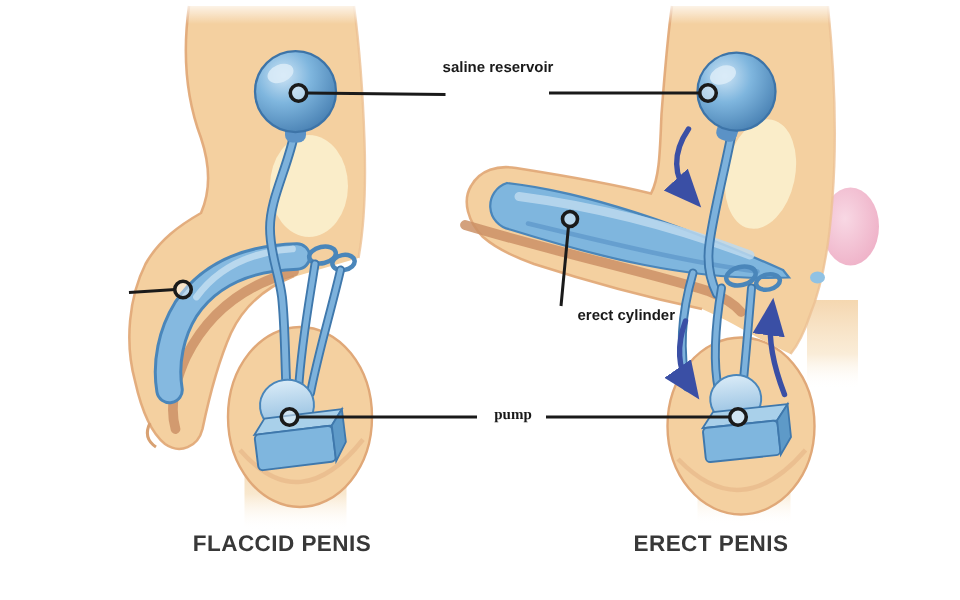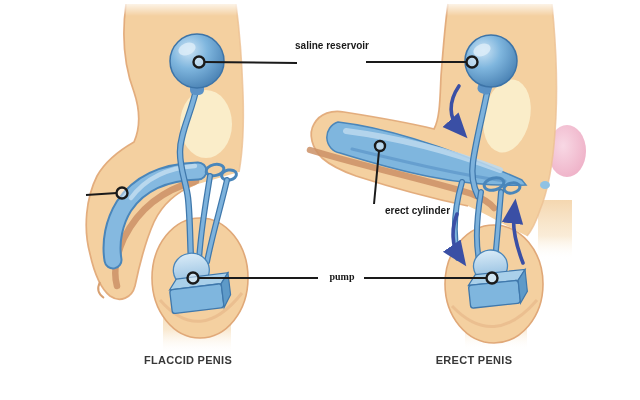--- a/index.html
+++ b/index.html
@@ -7,21 +7,21 @@
     position:relative;width:640px;height:400px;background:#ffffff;overflow:hidden;
     font-family:"Liberation Sans",sans-serif;
   }
   .stage svg{position:absolute;left:0;top:0;}
   .diagram-label{
     position:absolute;color:#191919;font-size:10px;font-weight:600;
     line-height:1.12;text-align:center;white-space:normal;
   }
   .nowrap{white-space:nowrap;}
   .panel-caption{
-    position:absolute;color:#383838;font-size:11px;font-weight:700;
+    position:absolute;color:#383838;font-size:15px;font-weight:700;
     letter-spacing:.3px;text-align:center;white-space:nowrap;
   }
 </style>
 </head>
 <body>
 
 <div class="stage">
 
 <svg width="640" height="400" viewBox="0 0 640 400">
   <defs>

